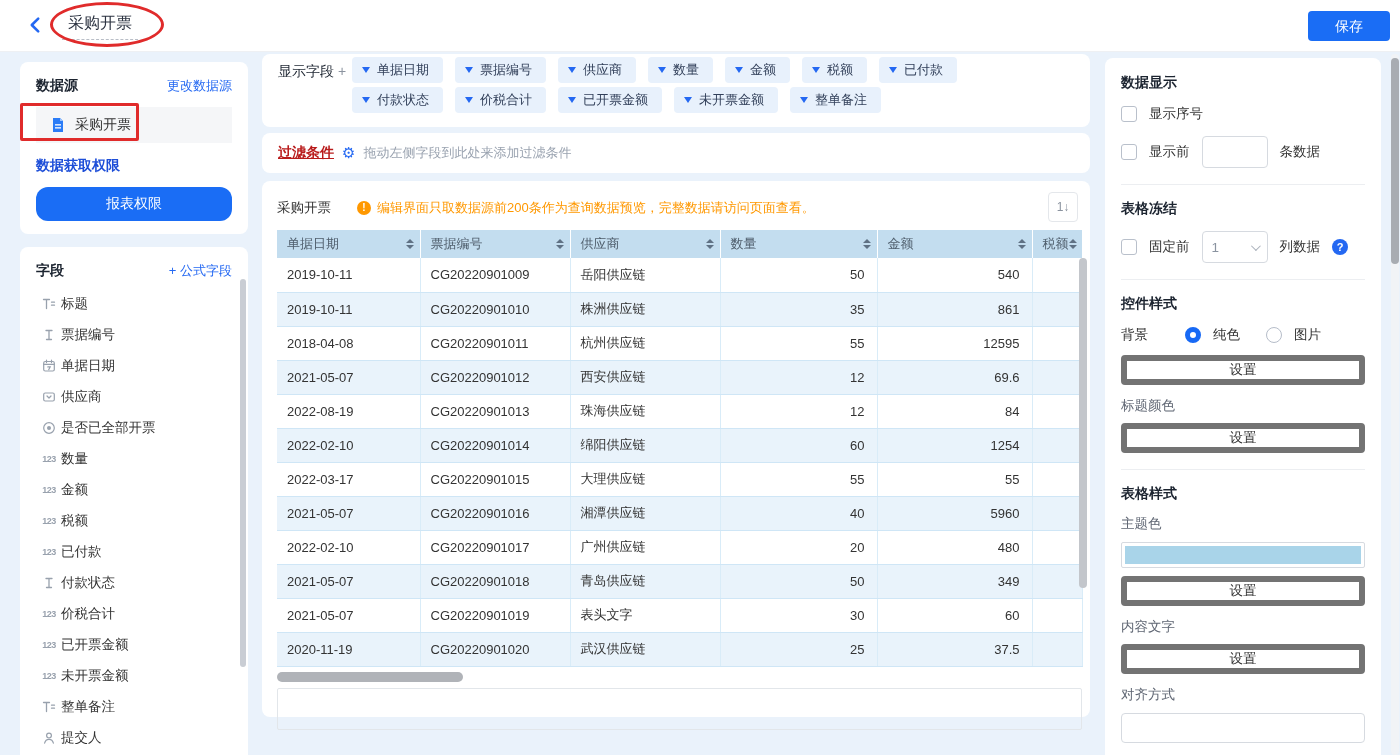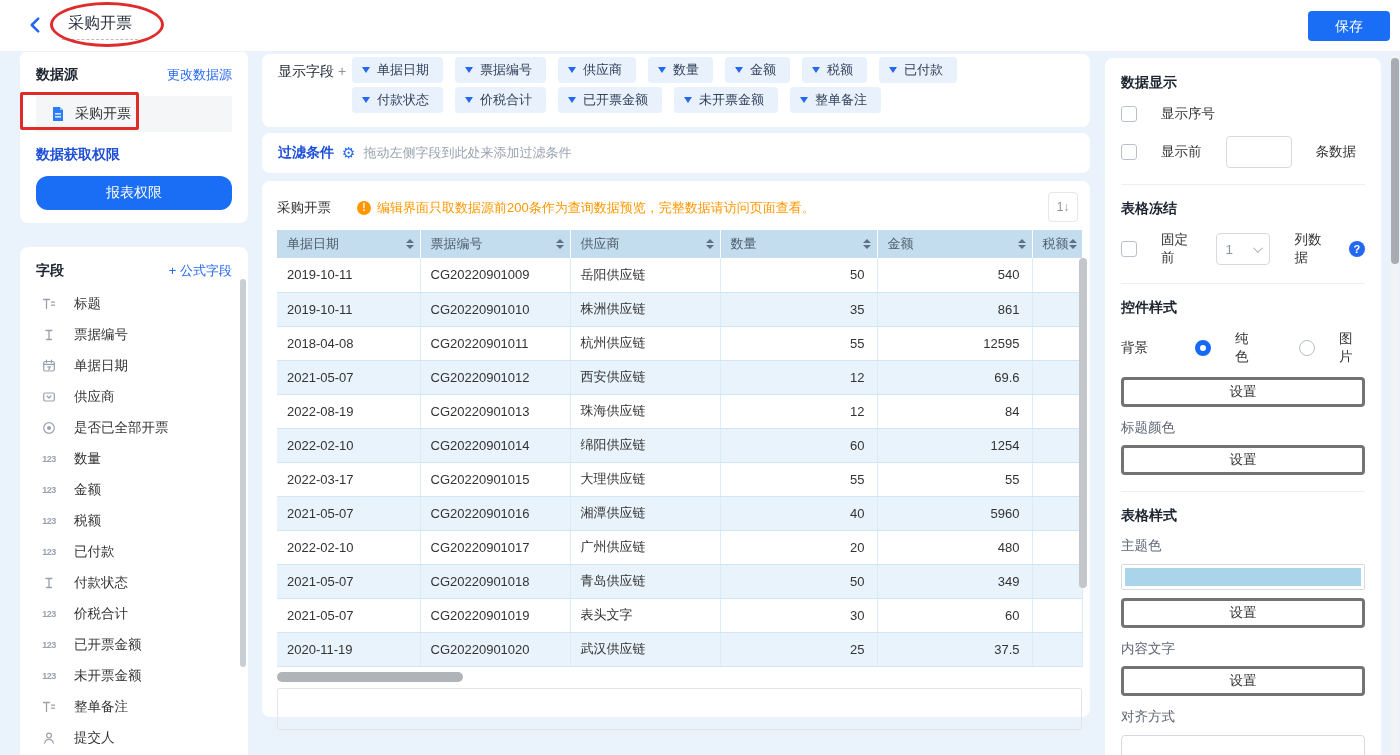--- a/index.html
+++ b/index.html
@@ -15,46 +15,46 @@
   .topbar { position:absolute; left:0; top:0; width:1400px; height:52px; background:#fff; border-bottom:1px solid #eef0f3; z-index:5; }
   .back { position:absolute; left:26px; top:16px; width:18px; height:18px; cursor:pointer; }
   .page-title { position:absolute; left:62px; top:13px; font-size:16px; color:#2b3240; padding:0 6px 5px 6px; border-bottom:1px dashed #b9bec7; }
   .save-btn { position:absolute; right:10px; top:11px; width:82px; height:30px; background:#1a6df5; color:#fff; border:none; border-radius:4px; font-size:14px; text-align:center; line-height:30px; cursor:pointer; }
   .annot-ellipse { position:absolute; left:50px; top:2px; width:114px; height:45px; border:3px solid #e02b2b; border-radius:50%; z-index:9; pointer-events:none; }
   .annot-rect { position:absolute; left:0px; top:41px; width:119px; height:38px; border:3px solid #e02b2b; border-radius:2px; z-index:9; pointer-events:none; }
 
   .card { position:absolute; background:#fff; border-radius:8px; }
 
   
-  #ds-card { left:20px; top:51px; width:228px; height:172px; padding:15px 16px; }
+  #ds-card { left:20px; top:62px; width:228px; height:172px; padding:15px 16px; }
   .panel-head { display:flex; justify-content:space-between; align-items:center; }
   .panel-title { font-size:14px; font-weight:bold; color:#1c2430; }
   .blue-link { font-size:13px; color:#2468f2; cursor:pointer; }
   .ds-item { margin-top:12px; height:36px; background:#f5f6f8; display:flex; align-items:center; padding-left:13px; gap:8px; font-size:14px; color:#333; }
   .perm-head { margin-top:14px; font-size:14px; font-weight:bold; color:#1d4ed8; }
   .perm-btn { margin-top:12px; width:100%; height:34px; background:#1a6df5; color:#fff; border:none; border-radius:12px; font-size:14px; cursor:pointer; }
 
   #fields-card { left:20px; top:247px; width:228px; height:540px; padding:15px 16px; }
   .field-list { margin-top:8px; }
-  .field-item { height:31px; display:flex; align-items:center; gap:16px; padding-left:4px; cursor:grab; color:#333; font-size:13.5px; }
+  .field-item { height:31px; display:flex; align-items:center; gap:3px; padding-left:4px; cursor:grab; color:#333; font-size:13.5px; }
   .ficon { width:18px; display:inline-flex; justify-content:center; align-items:center; flex:0 0 18px; }
   .num-glyph { font-size:9px; color:#98a1ad; letter-spacing:-0.5px; font-weight:bold; }
   .vscroll { position:absolute; right:2px; width:6px; border-radius:3px; background:#c9cdd4; }
 
   
   #chips-card { left:262px; top:54px; width:828px; height:73px; padding:3px 10px 7px 16px; display:flex; }
   .chips-label { width:74px; padding-top:6px; font-size:14px; color:#1c2430; white-space:nowrap; }
   .plus { color:#8b939f; font-size:14px; margin-left:4px; }
   .chip-rows { display:flex; flex-direction:column; gap:4px; }
   .chip-row { display:flex; gap:12px; }
   .chip { height:26px; background:#e8f1fc; border-radius:4px; display:flex; align-items:center; gap:7px; padding:0 14px 0 10px; font-size:13px; color:#32405a; cursor:pointer; white-space:nowrap; }
   .caret { width:0; height:0; border-left:4.5px solid transparent; border-right:4.5px solid transparent; border-top:6px solid #2468f2; }
 
   #filter-card { left:262px; top:133px; width:828px; height:40px; padding:0 16px; display:flex; align-items:center; gap:8px; }
-  .filter-label { font-size:14px; font-weight:bold; color:#1d4ed8; }
+  .filter-label { font-size:14px; font-weight:bold; color:#b91c1c;text-decoration:underline; }
   .gear { color:#2468f2; font-size:15px; font-weight:bold; cursor:pointer; }
   .filter-ph { color:#9aa3b0; font-size:13px; }
 
   #table-card { left:262px; top:181px; width:828px; height:536px; padding:11px 8px 10px 15px; }
   .tbl-toolbar { height:32px; display:flex; align-items:center; gap:26px; }
   .tbl-title { font-size:13.5px; color:#333; }
   .warn { display:flex; align-items:center; gap:6px; color:#ff9800; font-size:13px; }
   .warn-ic { width:14px; height:14px; border-radius:50%; background:#ff9800; color:#fff; font-size:10px; font-weight:bold; text-align:center; line-height:14px; flex:0 0 14px; }
   .sort-tool { position:absolute; right:12px; top:11px; width:30px; height:30px; border:1px solid #e4e7eb; border-radius:4px; background:#fff; color:#8b939f; font-size:12px; text-align:center; line-height:28px; cursor:pointer; }
   table { border-collapse:collapse; table-layout:fixed; width:805px; margin-top:6px; }
@@ -68,33 +68,33 @@
   tr.stripe td { background:#e9f3fb; }
   td.num { text-align:right; }
   .tbl-vscroll { position:absolute; right:3px; top:77px; width:8px; height:330px; background:#c3c6cb; border-radius:4px; }
   .hscroll { margin-top:5px; height:10px; width:805px; position:relative; }
   .hscroll .thumb { position:absolute; left:0; top:0; height:10px; width:186px; background:#b0b3b8; border-radius:5px; cursor:pointer; }
   .empty-box { margin-top:6px; height:42px; border:1px solid #e2e6ea; border-radius:2px; }
 
   
   #settings-card { left:1105px; top:58px; width:276px; height:760px; padding:16px; }
   .sec-head { font-size:14px; font-weight:bold; color:#1c2430; }
-  .ctl-row { display:flex; align-items:center; gap:24px; margin-top:13px; font-size:13.5px; color:#333; }
+  .ctl-row { display:flex; align-items:center; gap:12px; margin-top:13px; font-size:13.5px; color:#333; }
   .checkbox { width:16px; height:16px; border:1.5px solid #b9c0cb; border-radius:3px; background:#fff; cursor:pointer; flex:0 0 16px; }
   .txt-input { width:66px; height:32px; border:1px solid #d6dae0; border-radius:4px; font-size:13px; padding:0 8px; }
   .sel { width:66px; height:32px; border:1px solid #d6dae0; border-radius:4px; display:flex; align-items:center; justify-content:space-between; padding:0 9px; color:#8a93a0; cursor:pointer; }
   .sel-chev { width:7px; height:7px; border-right:1.5px solid #aab1bb; border-bottom:1.5px solid #aab1bb; transform:rotate(45deg) translateY(-2px); }
   .help { width:16px; height:16px; border-radius:50%; background:#2468f2; color:#fff; font-size:11px; font-weight:bold; text-align:center; line-height:16px; cursor:pointer; flex:0 0 16px; }
   .divider { border-top:1px solid #eceef1; margin:16px 0 15px 0; }
   .radio { width:16px; height:16px; border-radius:50%; background:#fff; cursor:pointer; flex:0 0 16px; }
   .radio.on { border:5px solid #1769f5; }
   .radio.off { border:1.5px solid #b6bdc9; }
   .radio-lbl { margin-right:14px; }
   .bg-label { width:52px; }
-  .set-btn { margin-top:11px; width:100%; height:30px; background:#fff; border:3px solid #737373; border-radius:4px; font-size:13.5px; color:#333; cursor:pointer; }
+  .set-btn { margin-top:11px; width:100%; height:30px; background:#fff; border:6px solid #737373; border-radius:4px; font-size:13.5px; color:#333; cursor:pointer; }
   .sub-label { margin-top:12px; font-size:13.5px; color:#5f6673; }
   .swatch-box { margin-top:9px; width:100%; height:26px; border:1px solid #d6dae0; border-radius:2px; padding:3px; }
   .swatch-fill { width:100%; height:100%; }
   .partial-box { margin-top:9px; width:100%; height:30px; border:1px solid #d6dae0; border-radius:4px; }
 
   .page-vscroll { position:absolute; right:1px; top:54px; width:8px; height:701px; background:#f1f3f6; border-radius:4px; }
   .page-vscroll .thumb { position:absolute; left:0; top:4px; width:8px; height:206px; background:#a8acb2; border-radius:4px; cursor:pointer; }
 </style>
 </head>
 <body>

